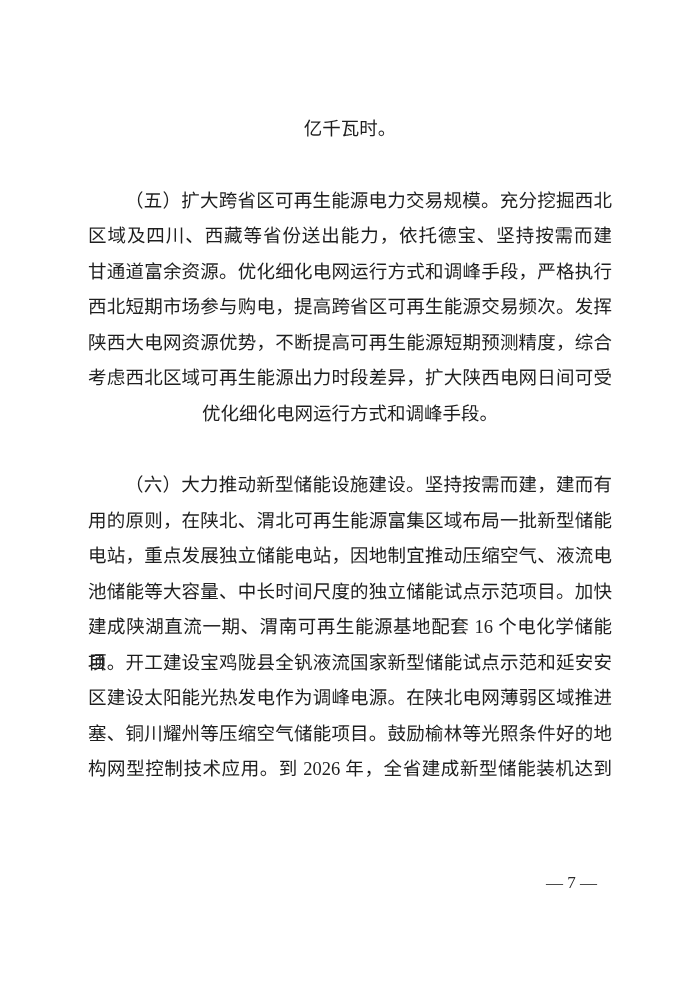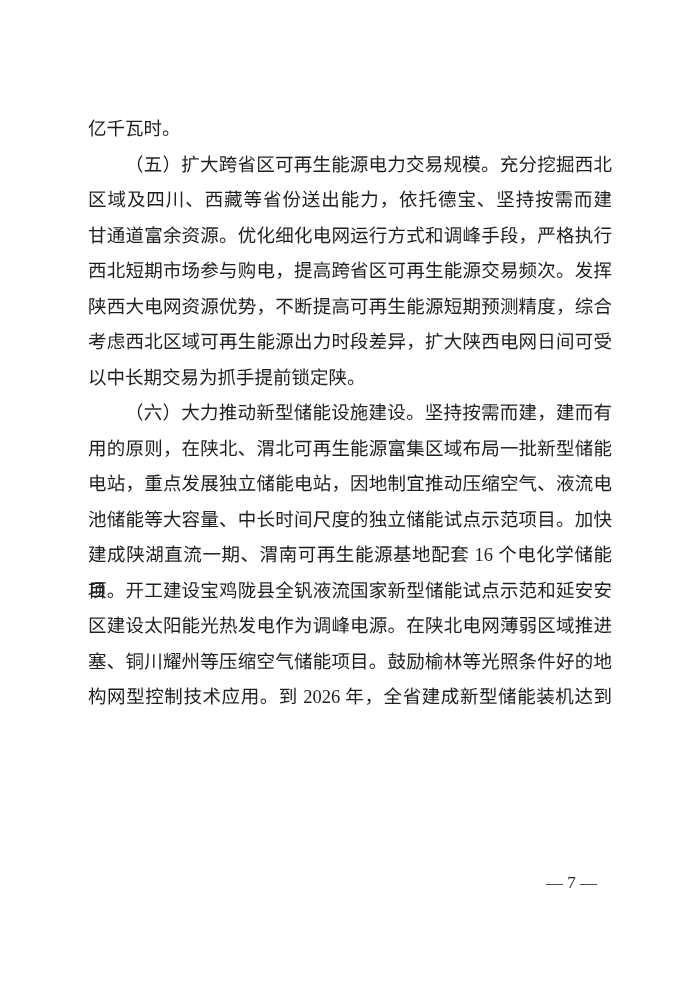--- a/index.html
+++ b/index.html
@@ -25,28 +25,30 @@
     left: 88px;
     top: 112px;
     width: 524px;
     color: #1e1e1e;
     font-size: 18.5px;
   }
   .line {
     height: 35.5px;
     line-height: 35.5px;
     white-space: nowrap;
+    text-align: center;
   }
   .line.fill {
     white-space: normal;
     text-align: justify;
     text-align-last: justify;
   }
   .line.indent {
     text-indent: 2em;
+    margin-top: 36px;
   }
   .page-number {
     position: absolute;
     top: 872px;
     right: 103px;
     font-size: 17px;
     line-height: 22px;
     color: #2a2a2a;
     white-space: pre;
   }
@@ -56,21 +58,21 @@
 
 <div class="doc-page">
   <div class="doc-body" id="doc-body">
       <div class="line">亿千瓦时。</div>
       <div class="line fill indent">（五）扩大跨省区可再生能源电力交易规模。充分挖掘西北</div>
       <div class="line fill">区域及四川、西藏等省份送出能力，依托德宝、坚持按需而建</div>
       <div class="line fill">甘通道富余资源。优化细化电网运行方式和调峰手段，严格执行</div>
       <div class="line fill">西北短期市场参与购电，提高跨省区可再生能源交易频次。发挥</div>
       <div class="line fill">陕西大电网资源优势，不断提高可再生能源短期预测精度，综合</div>
       <div class="line fill">考虑西北区域可再生能源出力时段差异，扩大陕西电网日间可受</div>
-      <div class="line">以中长期交易为抓手提前锁定陕。</div>
+      <div class="line">优化细化电网运行方式和调峰手段。</div>
       <div class="line fill indent">（六）大力推动新型储能设施建设。坚持按需而建，建而有</div>
       <div class="line fill">用的原则，在陕北、渭北可再生能源富集区域布局一批新型储能</div>
       <div class="line fill">电站，重点发展独立储能电站，因地制宜推动压缩空气、液流电</div>
       <div class="line fill">池储能等大容量、中长时间尺度的独立储能试点示范项目。加快</div>
       <div class="line fill">建成陕湖直流一期、渭南可再生能源基地配套 16 个电化学储能项</div>
       <div class="line fill">目。开工建设宝鸡陇县全钒液流国家新型储能试点示范和延安安</div>
       <div class="line fill">区建设太阳能光热发电作为调峰电源。在陕北电网薄弱区域推进</div>
       <div class="line fill">塞、铜川耀州等压缩空气储能项目。鼓励榆林等光照条件好的地</div>
       <div class="line fill">构网型控制技术应用。到 2026 年，全省建成新型储能装机达到</div>
     </div>

